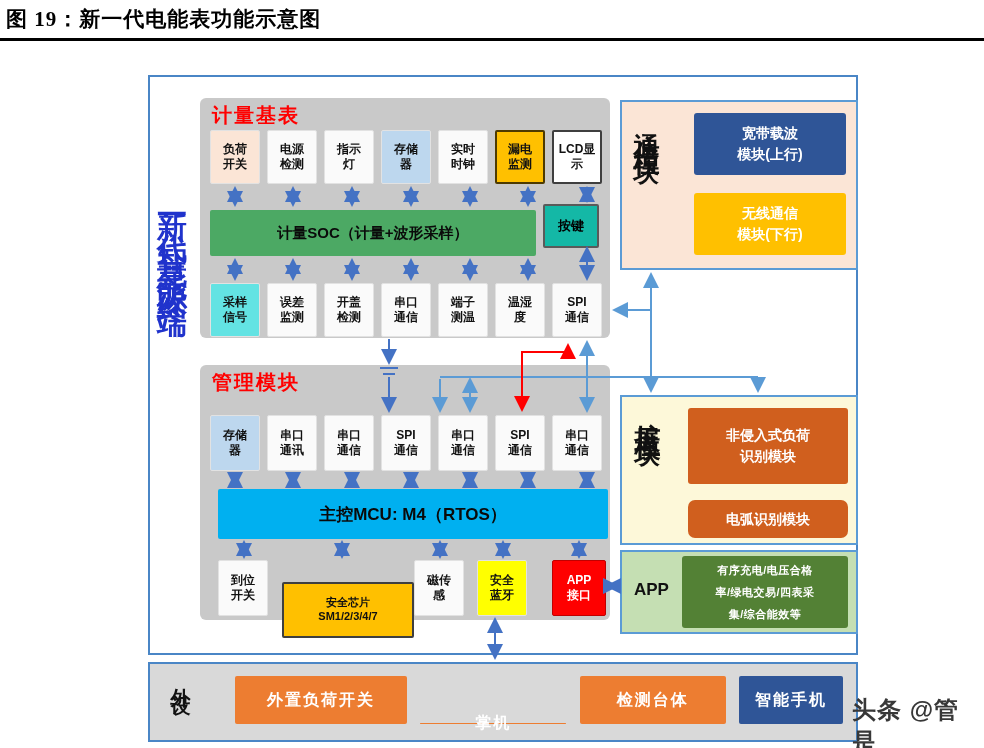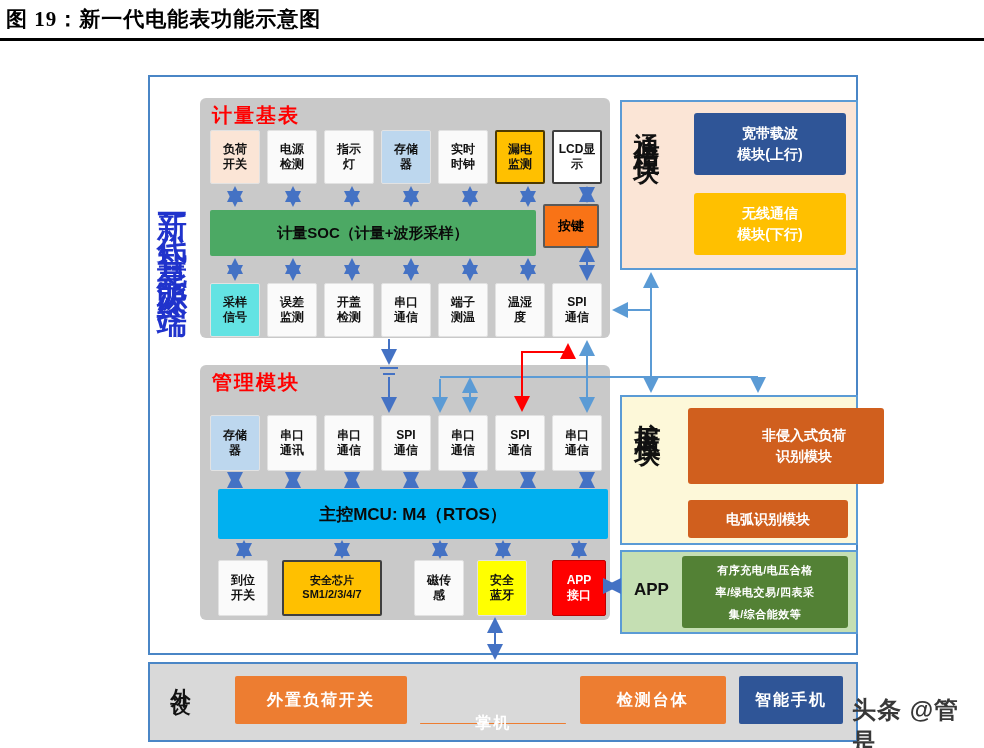--- a/index.html
+++ b/index.html
@@ -26,26 +26,26 @@
   .sb{width:50px;box-sizing:border-box;display:flex;align-items:center;justify-content:center;
       text-align:center;font-weight:700;font-size:12px;line-height:1.25;color:#111;
       background:#fafafa;border:1px solid #e2e2e2;border-radius:2px;white-space:pre-line;}
   .peach{background:#fbe5d6;}
   .lblue{background:#bdd7ee;}
   .cyan{background:#63e3e3;}
   .amber{background:#ffc000;border:2px solid #4d3a00;}
   .lcd{background:#ffffff;border:2px solid #3f3f3f;}
   .yellow{background:#ffff00;}
   .redbox{background:#fe0000;color:#fff;border:1px solid #c00000;}
-  .wide{width:100px;font-size:11px;border:2px solid #3f3f3f;background:#ffc000;}
+  .wide{width:132px;font-size:11px;border:2px solid #3f3f3f;background:#ffc000;margin-top:22px;}
 
   .soc{position:absolute;left:210px;top:210px;width:326px;height:46px;background:#4ca964;
        display:flex;align-items:center;justify-content:center;font-weight:700;font-size:15px;
        color:#0a0a0a;border-radius:2px;}
-  .keybtn{position:absolute;left:543px;top:204px;width:52px;height:40px;background:#f97316;
+  .keybtn{position:absolute;left:543px;top:204px;width:52px;height:40px;background:#14b8a6;
           border:2px solid #5a5a5a;display:flex;align-items:center;justify-content:center;
           font-weight:700;font-size:13px;border-radius:2px;}
   .mcu{position:absolute;left:218px;top:489px;width:390px;height:50px;background:#00b0f0;
        display:flex;align-items:center;justify-content:center;font-weight:700;font-size:17px;
        color:#0a0a0a;border-radius:2px;}
 
   .sidebox{position:absolute;border:2px solid #5b9bd5;box-sizing:border-box;}
   .comm{left:620px;top:100px;width:238px;height:170px;background:#fbe5d6;}
   .expand{left:620px;top:395px;width:238px;height:150px;background:#fdf8d9;}
   .appsec{left:620px;top:550px;width:238px;height:84px;background:#c5dfb3;}
@@ -156,23 +156,23 @@
 
   <div class="sidebox comm"></div>
   <div class="vlabel comm-label">通信模块</div>
   <div class="mitem" style="left:694px;top:193px;width:152px;height:62px;background:#ffc000;font-size:14px;">无线通信
 模块(下行)</div>
   <div class="mitem" style="left:694px;top:113px;width:152px;height:62px;background:#2f5597;font-size:14px;">宽带载波
 模块(上行)</div>
 
   <div class="sidebox expand"></div>
   <div class="vlabel expand-label">扩展模块</div>
-  <div class="mitem" style="left:688px;top:408px;width:160px;height:76px;background:#d05f1e;font-size:14px;padding-left:36px;">非侵入式负荷
+  <div class="mitem" style="left:688px;top:408px;width:160px;height:76px;background:#d05f1e;font-size:14px;">非侵入式负荷
 识别模块</div>
-  <div class="mitem" style="left:688px;top:500px;width:160px;height:38px;background:#d05f1e;font-size:14px;">电弧识别模块</div>
+  <div class="mitem" style="left:688px;top:500px;width:160px;height:38px;background:#d05f1e;font-size:14px;border-radius:7px;">电弧识别模块</div>
 
   <div class="sidebox appsec"></div>
   <div class="app-label">APP</div>
   <div class="mitem appgreen">有序充电/电压合格
 率/绿电交易/四表采
 集/综合能效等</div>
 
   <div class="periph"></div>
   <div class="vlabel periph-label">外设</div>
   <div class="prow">

